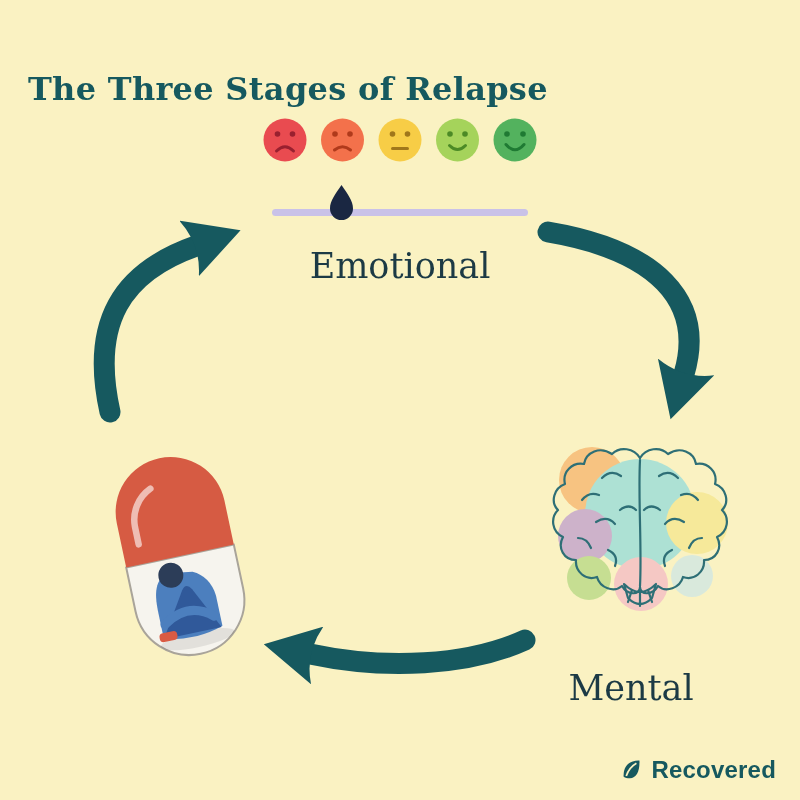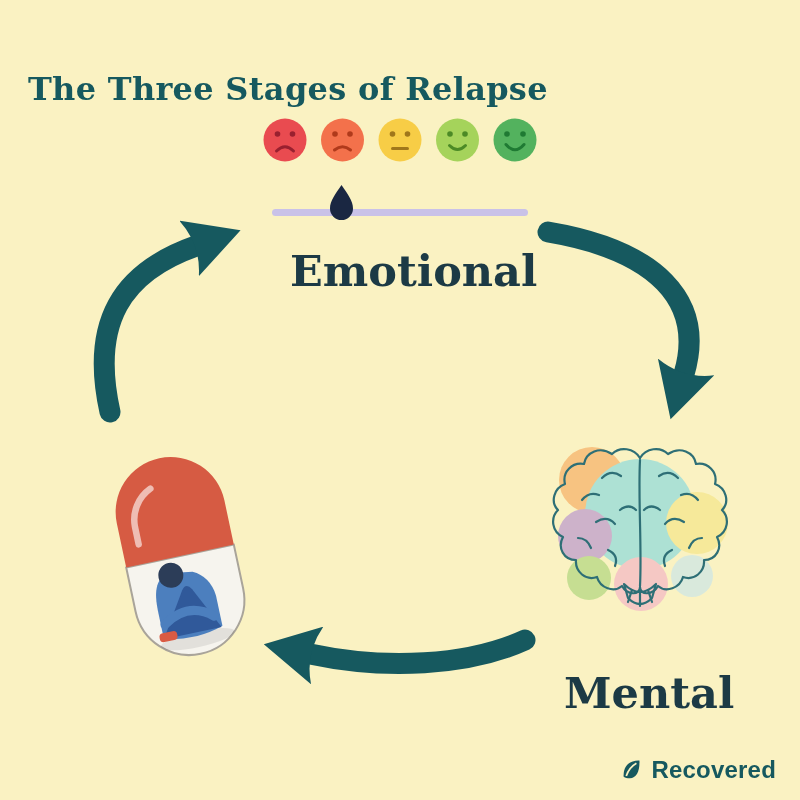--- a/index.html
+++ b/index.html
@@ -14,26 +14,27 @@
   .title {
     position:absolute; left:28px; top:30px;
     font-size:32px; font-weight:700;
     color: var(--teal, #16595F);
     letter-spacing:.3px;
     margin-top:40px;
   }
 
   .stage-label {
     position:absolute;
-    font-size:43px; font-weight:700;
+    font-size:35px; font-weight:400;
     color: var(--label-dark, #1C3A45);
+    text-align:center;
   }
   #label-emotional { left:290px; top:246px; width:220px; }
   #label-physical  { left:75px;  top:668px; width:220px; }
-  #label-mental    { left:564px; top:668px; width:220px; }
+  #label-mental    { left:521px; top:668px; width:220px; }
 
   svg.abs { position:absolute; display:block; }
 
   .cycle-arrow {
     fill:none;
     stroke-width:21;
     stroke-linecap:round;
   }
 
   .brain-line path, .brain-line use {

